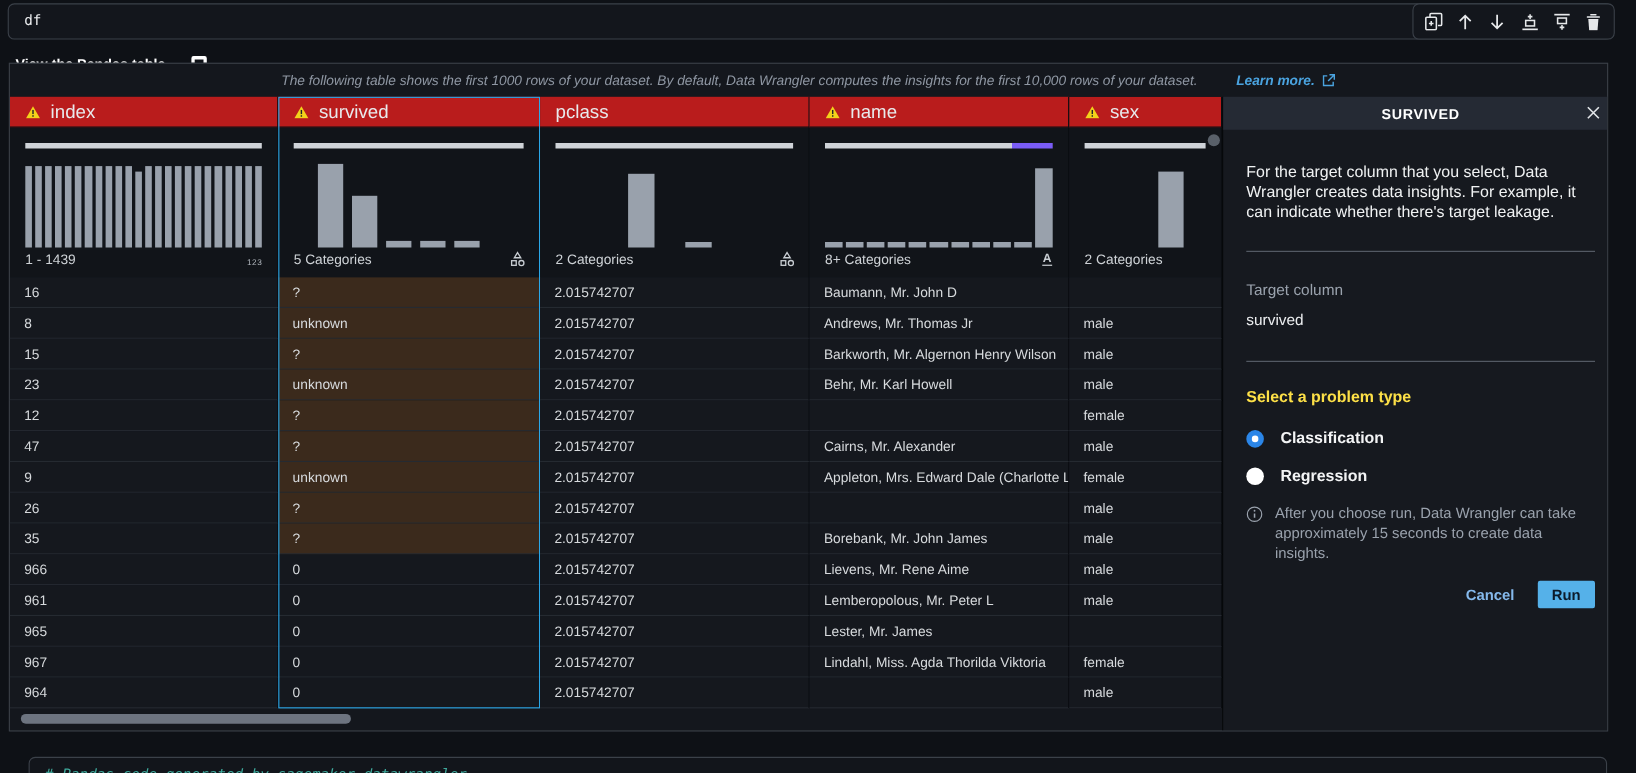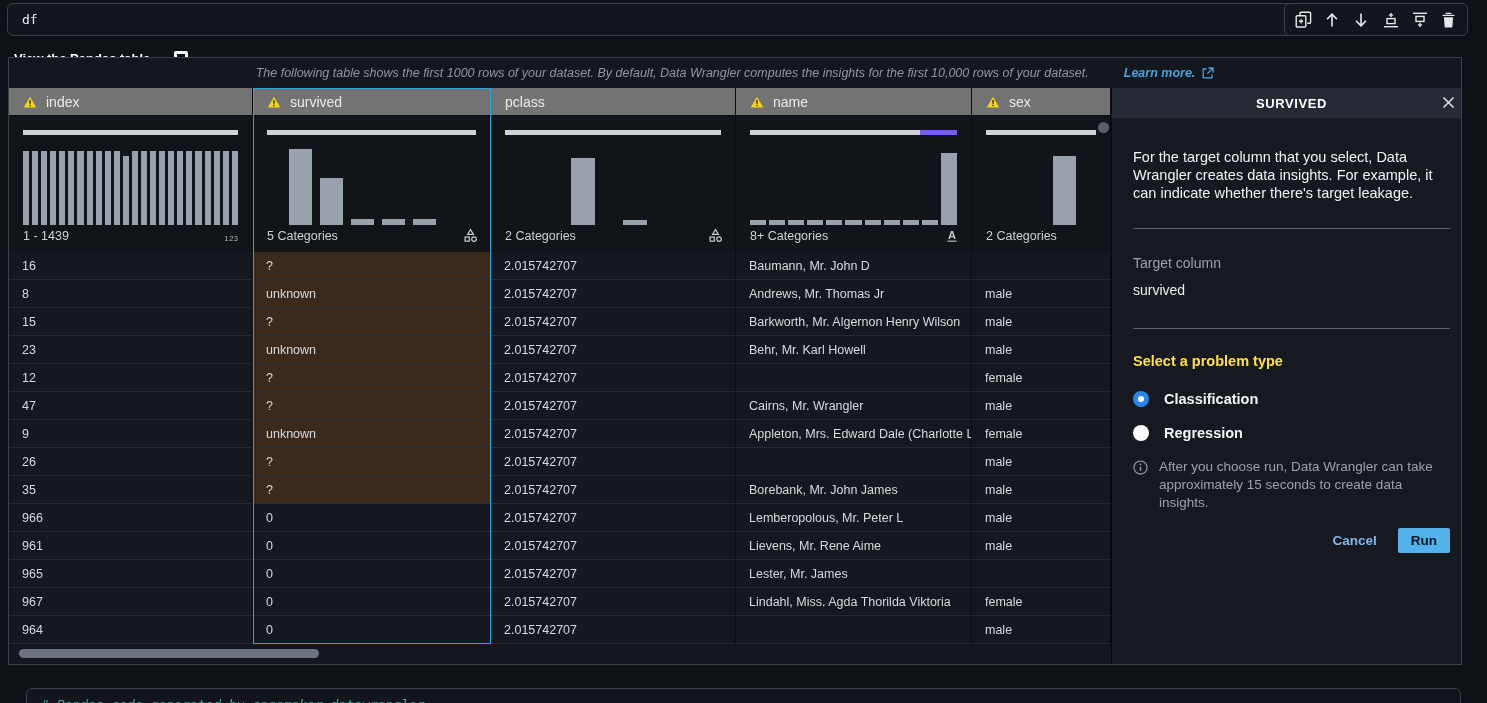--- a/index.html
+++ b/index.html
@@ -23,21 +23,21 @@
   .banner { height:30px; display:flex; align-items:center; justify-content:center; gap:7px; font-size:12.5px; font-style:italic; color:#8f97a3; }
   .banner .learn { color:#4aa3df; font-weight:700; cursor:pointer;margin-left:28px; }
   .banner .ext { display:flex; align-items:center; }
 
   .content-row { display:flex; height:576px; }
   .table-area { width:1102px; position:relative; flex:none; }
   .columns-strip { display:flex; height:556px; }
   .table-column { display:flex; flex-direction:column; position:relative; flex:none; }
   .table-column.flexcol { flex:1; overflow:hidden; }
   .table-column.selected::after { content:""; position:absolute; inset:0; border:1px solid #2aa7e8; pointer-events:none; }
-  .col-header { height:28px; background:#737373; display:flex; align-items:center; padding-left:14px; gap:9px; font-size:14px; color:#e8eaec; border-right:1px solid #0a0d11; border-bottom:1px solid #0a0d11; cursor:pointer; }
+  .col-header { height:28px; background:#b91c1c; display:flex; align-items:center; padding-left:14px; gap:9px; font-size:17px; color:#e8eaec; border-right:1px solid #0a0d11; border-bottom:1px solid #0a0d11; cursor:pointer; }
   .col-summary { height:136px; background:#111419; position:relative; border-right:1px solid #0a0d11; cursor:pointer; }
   .comp-bar { position:absolute; top:14px; left:14px; right:14px; height:5px; display:flex; }
   .comp-seg { height:100%; }
   .hist { position:absolute; left:14px; right:14px; top:31px; height:78px; display:flex; align-items:flex-end; }
   .hist .bar { background:#99a1ac; flex:none; }
   .hist .bar.fill { flex:1; margin-left:3px; }
   .hist .bar.fill:first-child { margin-left:0; }
   .sum-label-row { position:absolute; bottom:9px; left:14px; right:12px; display:flex; justify-content:space-between; align-items:flex-end; font-size:12.5px; color:#ced2d6; }
   .col-cell { height:28px; background:#15181e; border-bottom:1px solid #252a31; border-right:1px solid #0a0d11; display:flex; align-items:center; padding-left:13px; font-size:12.5px; color:#d7dadd; white-space:nowrap; overflow:hidden; }
   .col-cell.invalid { background:#3b2a1c; }
@@ -329,26 +329,26 @@
                     <rect x="2.5" y="12.6" width="9" height="1.1" fill="#c8cdd2"></rect>
                   </svg>
                 </span>
               </div>
             </div>
             <div class="col-cell">Baumann, Mr. John D</div>
             <div class="col-cell">Andrews, Mr. Thomas Jr</div>
             <div class="col-cell">Barkworth, Mr. Algernon Henry Wilson</div>
             <div class="col-cell">Behr, Mr. Karl Howell</div>
             <div class="col-cell"></div>
-            <div class="col-cell">Cairns, Mr. Wrangler</div>
+            <div class="col-cell">Cairns, Mr. Alexander</div>
             <div class="col-cell">Appleton, Mrs. Edward Dale (Charlotte L…</div>
             <div class="col-cell"></div>
             <div class="col-cell">Borebank, Mr. John James</div>
+            <div class="col-cell">Lievens, Mr. Rene Aime</div>
             <div class="col-cell">Lemberopolous, Mr. Peter L</div>
-            <div class="col-cell">Lievens, Mr. Rene Aime</div>
             <div class="col-cell">Lester, Mr. James</div>
             <div class="col-cell">Lindahl, Miss. Agda Thorilda Viktoria</div>
             <div class="col-cell"></div>
           </div>
           <div class="table-column flexcol">
             <div class="col-header">
               <span style="display: flex;">
                 <svg width="14" height="12" viewBox="0 0 16 14">
                   <path d="M8 .8 15.4 13.4H.6Z" fill="#f2d21b"></path>
                   <rect x="7.25" y="4.6" width="1.5" height="4.4" fill="#20242a"></rect>

